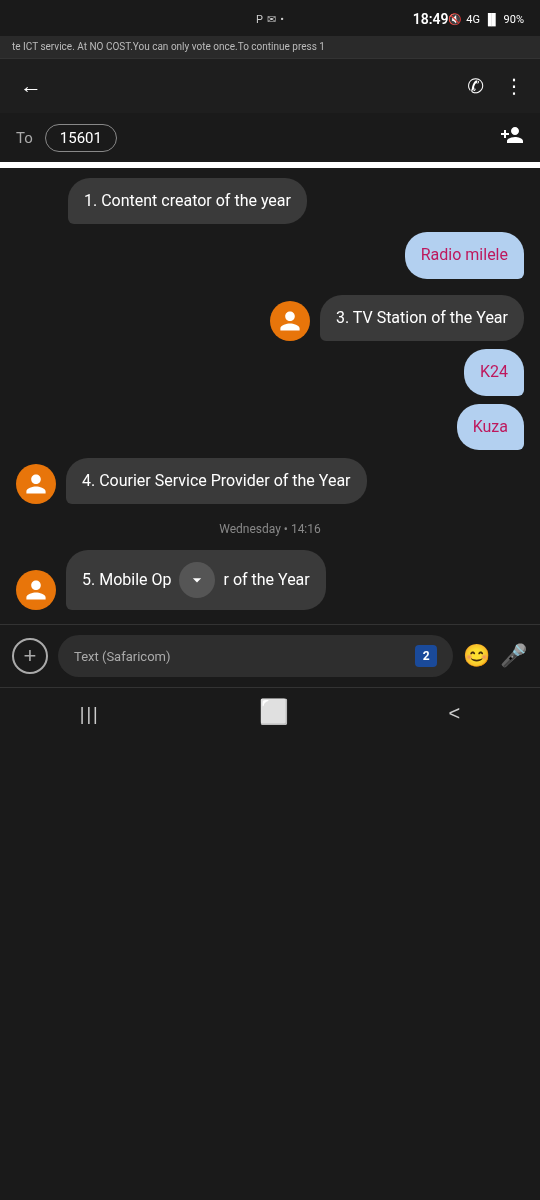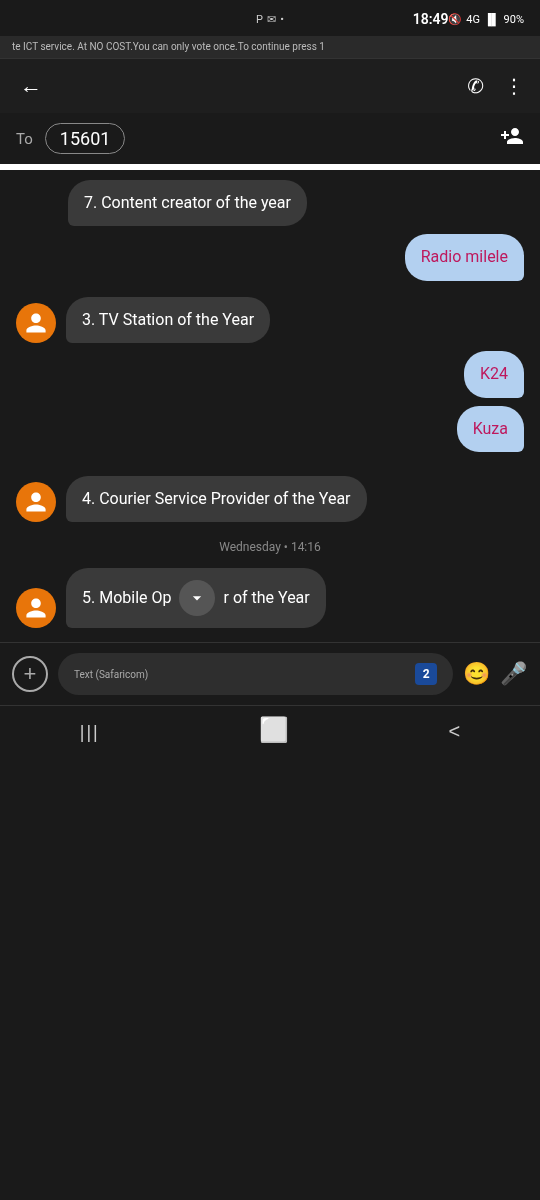--- a/index.html
+++ b/index.html
@@ -101,21 +101,21 @@
     }
     .to-label {
       font-size: 15px;
       color: #aaa;
     }
     .recipient-chip {
       background: transparent;
       border: 1.5px solid #888;
       border-radius: 20px;
       padding: 4px 14px;
-      font-size: 18px;
+      font-size: 15px;
       color: #fff;
       text-align: center;
     }
     .add-contact-btn {
       margin-left: auto;
       color: #fff;
       font-size: 22px;
       cursor: pointer;
     }
 
@@ -218,21 +218,21 @@
       font-size: 15px;
       color: #ccc;
       outline: none;
       display: flex;
       align-items: center;
       gap: 8px;
     }
     .input-field-text {
       flex: 1;
       color: #aaa;
-      font-size: 10px;
+      font-size: 13px;
     }
     .sim-badge {
       background: #1a4a9a;
       color: #fff;
       font-size: 12px;
       font-weight: 700;
       width: 22px;
       height: 22px;
       border-radius: 4px;
       display: flex;
@@ -320,32 +320,32 @@
     <svg width="24" height="24" viewBox="0 0 24 24" fill="#fff">
       <path d="M15 12c2.21 0 4-1.79 4-4s-1.79-4-4-4-4 1.79-4 4 1.79 4 4 4zm-9-2V7H4v3H1v2h3v3h2v-3h3v-2H6zm9 4c-2.67 0-8 1.34-8 4v2h16v-2c0-2.66-5.33-4-8-4z"></path>
     </svg>
   </div>
 </div>
 
 <div class="messages-area">
 
   <div class="msg-row" style="padding-left:52px;">
     <div class="bubble incoming">
-      <span>7. Content creator of the year</span>
+      <span>1. Content creator of the year</span>
     </div>
   </div>
 
 
   <div class="msg-row outgoing">
     <div class="bubble outgoing">
       <span>Radio milele</span>
     </div>
   </div>
 
-  <div class="msg-row" style="margin-top:8px;">
+  <div class="msg-row" style="margin-top:8px;justify-content:flex-end;">
     <div class="avatar">
       <svg viewBox="0 0 24 24">
         <path d="M12 12c2.7 0 4.8-2.1 4.8-4.8S14.7 2.4 12 2.4 7.2 4.5 7.2 7.2 9.3 12 12 12zm0 2.4c-3.2 0-9.6 1.6-9.6 4.8v2.4h19.2v-2.4c0-3.2-6.4-4.8-9.6-4.8z"></path>
       </svg>
     </div>
     <div class="bubble incoming">
       <span>3. TV Station of the Year</span>
     </div>
   </div>
 
@@ -355,21 +355,21 @@
     </div>
   </div>
 
 
   <div class="msg-row outgoing">
     <div class="bubble outgoing">
       <span>Kuza</span>
     </div>
   </div>
 
-  <div class="msg-row" style="margin-top:16px;">
+  <div class="msg-row" style="margin-top:0;">
     <div class="avatar">
       <svg viewBox="0 0 24 24">
         <path d="M12 12c2.7 0 4.8-2.1 4.8-4.8S14.7 2.4 12 2.4 7.2 4.5 7.2 7.2 9.3 12 12 12zm0 2.4c-3.2 0-9.6 1.6-9.6 4.8v2.4h19.2v-2.4c0-3.2-6.4-4.8-9.6-4.8z"></path>
       </svg>
     </div>
     <div class="bubble incoming">
       <span>4. Courier Service Provider of the Year</span>
     </div>
   </div>
 

